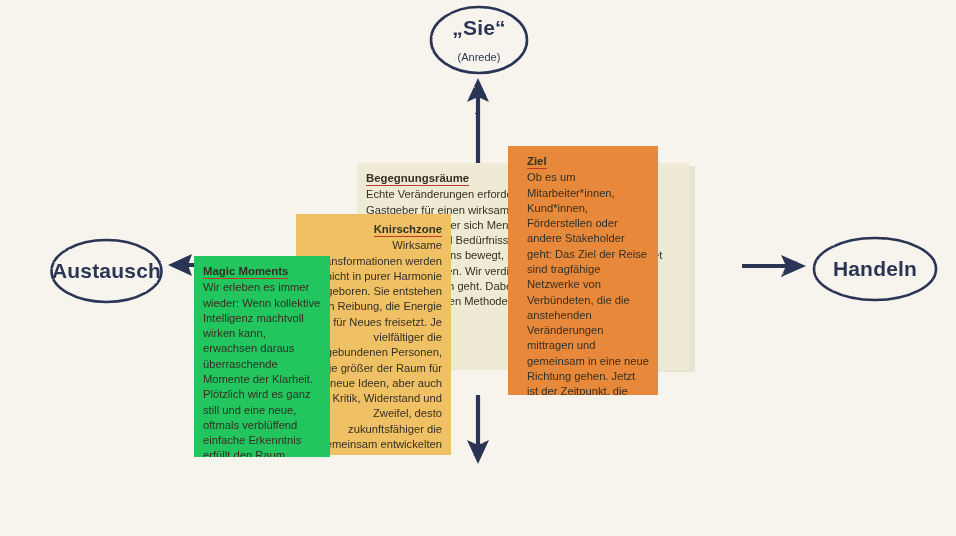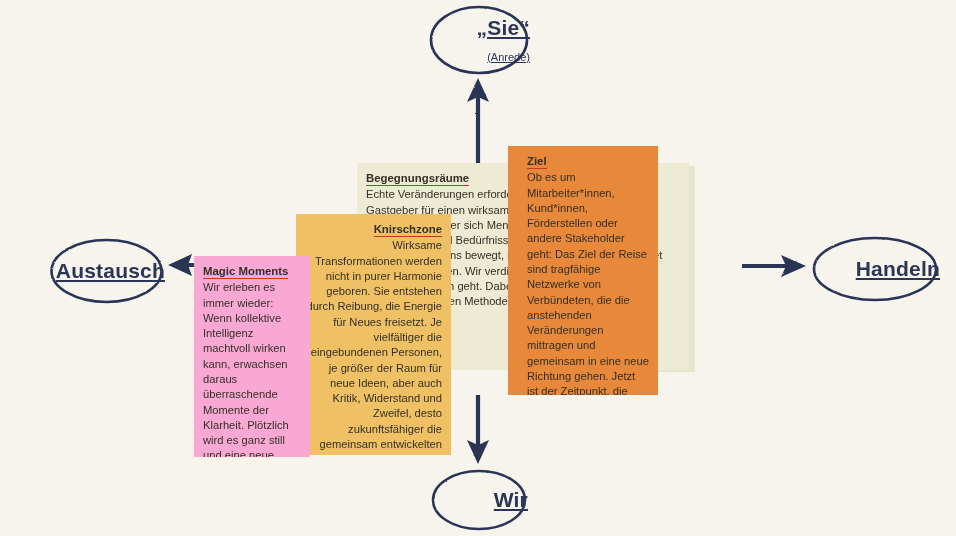--- a/index.html
+++ b/index.html
@@ -13,25 +13,24 @@
   }
   #stage{position:absolute;left:0;top:0;width:956px;height:536px;}
 
   
   svg.arrows{position:absolute;left:0;top:0;width:956px;height:536px;pointer-events:none;z-index:5;}
 
   
   .node{
     position:absolute;
     display:flex;flex-direction:column;
-    align-items:flex-end;justify-content:center;
+    align-items:center;justify-content:center;
     color:#2b3556;
     text-align:center;
     z-index:20;
-    text-decoration:underline;
   }
   .node .ell{
     position:absolute;left:0;top:0;width:100%;height:100%;
     z-index:-1;
   }
   .node .label{
     font-size:21px;font-weight:700;letter-spacing:.2px;line-height:1.05;
   }
   .node .sub{
     font-size:11px;font-weight:400;margin-top:12px;
@@ -60,21 +59,21 @@
     border-bottom:1.6px solid #c0392b;
     line-height:1.25;
   }
   .card .body{ white-space:pre-wrap; }
 
   
   #card-hidden {left:649px;top:166px;width:46px; height:206px; background:#e8e4d2; z-index:8;}
   #card-begegnung{left:357px;top:163px;width:332px;height:207px; background:#efead3; z-index:9;}
   #card-knirsch {left:296px;top:214px;width:155px;height:241px; background:#f0c164; z-index:10;text-align:right;}
   #card-ziel    {left:508px;top:146px;width:150px;height:249px; background:#e8883a; z-index:11;padding-left:19px;}
-  #card-magic   {left:194px;top:256px;width:116px;height:201px; background:#f9a8d4; z-index:12;}
+  #card-magic   {left:194px;top:256px;width:136px;height:201px; background:#22c55e; z-index:12;}
 </style>
 </head>
 <body>
 
 <div id="stage">
 
   <svg class="arrows" viewBox="0 0 956 536">
     <defs>
       <filter id="rough" x="-25%" y="-25%" width="150%" height="150%">
         <feTurbulence type="fractalNoise" baseFrequency="0.9" numOctaves="3" seed="7" result="n"></feTurbulence>
@@ -151,20 +150,14 @@
   </div>
 
   <div class="node" id="node-sie">
     <svg class="ell" viewBox="0 0 102 72" preserveAspectRatio="none">
       <ellipse cx="51" cy="36" rx="48" ry="33" fill="none" stroke="#2b3556" stroke-width="2.6" filter="url(#rough)"></ellipse>
     </svg>
     <div class="label">„Sie“</div>
     <div class="sub">(Anrede)</div>
   </div>
 
-  <div class="node" id="node-wir">
-    <svg class="ell" viewBox="0 0 98 64" preserveAspectRatio="none">
-      <ellipse cx="49" cy="32" rx="46" ry="29" fill="none" stroke="#2b3556" stroke-width="2.6" filter="url(#rough)"></ellipse>
-    </svg>
-    <div class="label">Wir</div>
-  </div>
 
 </div>
 
 </body></html>

